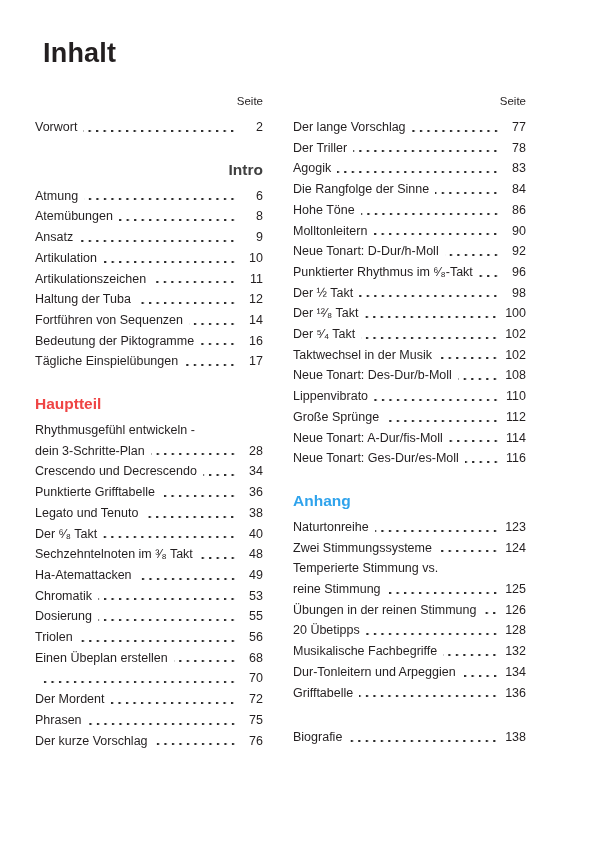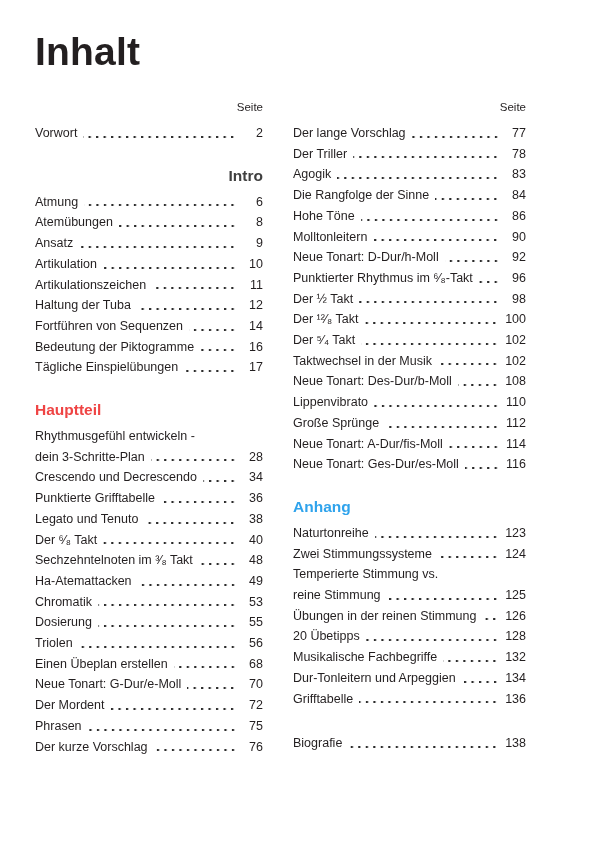--- a/index.html
+++ b/index.html
@@ -2,24 +2,24 @@
 <html><head>
 <meta charset="utf-8">
 <style>
   html,body{margin:0;padding:0;}
   body{
     width:600px;height:849px;position:relative;background:#ffffff;
     font-family:"Liberation Sans", sans-serif;
     -webkit-font-smoothing:antialiased;
   }
   .page-title{
-    position:absolute;left:35px;top:30px;margin:0;
-    font-size:39px;font-weight:600;letter-spacing:0.2px;
-  }
-  .col{position:absolute;top:101px;}
+    position:absolute;left:35px;top:30px;margin:8px;
+    font-size:27px;font-weight:600;letter-spacing:0.2px;
+  }
+  .col{position:absolute;top:95px;}
   .col-left{left:35px;width:228px;}
   .col-right{left:293px;width:233px;}
   .seite{
     text-align:right;font-size:11.5px;height:16px;margin-bottom:6px;
   }
   .row{
     display:flex;align-items:flex-end;line-height:20.7px;font-size:12.5px;
     white-space:nowrap;
   }
   .row .lbl{flex:0 0 auto;}
@@ -150,21 +150,20 @@
     <span class="lbl">Triolen</span>
     <span class="leader"></span>
     <span class="pg">56</span>
   </div>
       <div class="row">
     <span class="lbl">Einen Übeplan erstellen</span>
     <span class="leader"></span>
     <span class="pg">68</span>
   </div>
       <div class="row">
-    <span class="lbl">Neue Tonart: G-Dur/e-Moll</span>
     <span class="leader"></span>
     <span class="pg">70</span>
   </div>
       <div class="row">
     <span class="lbl">Der Mordent</span>
     <span class="leader"></span>
     <span class="pg">72</span>
   </div>
       <div class="row">
     <span class="lbl">Phrasen</span>

